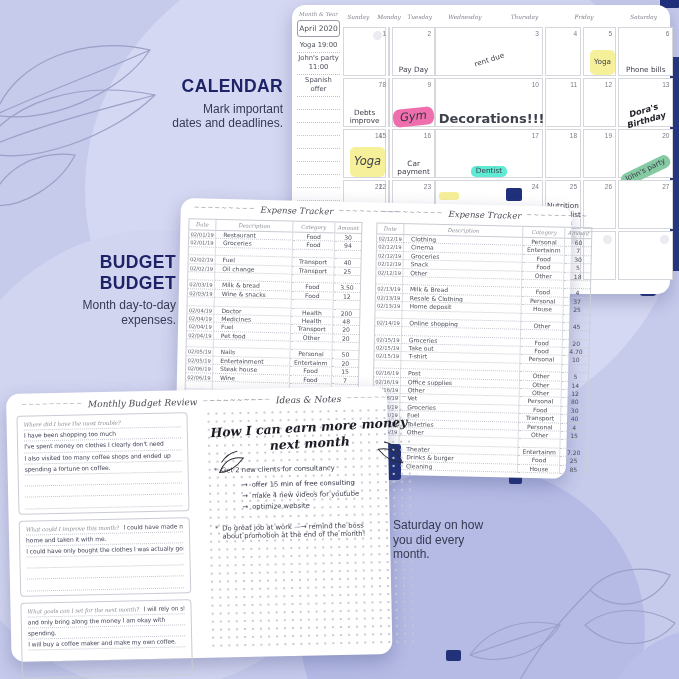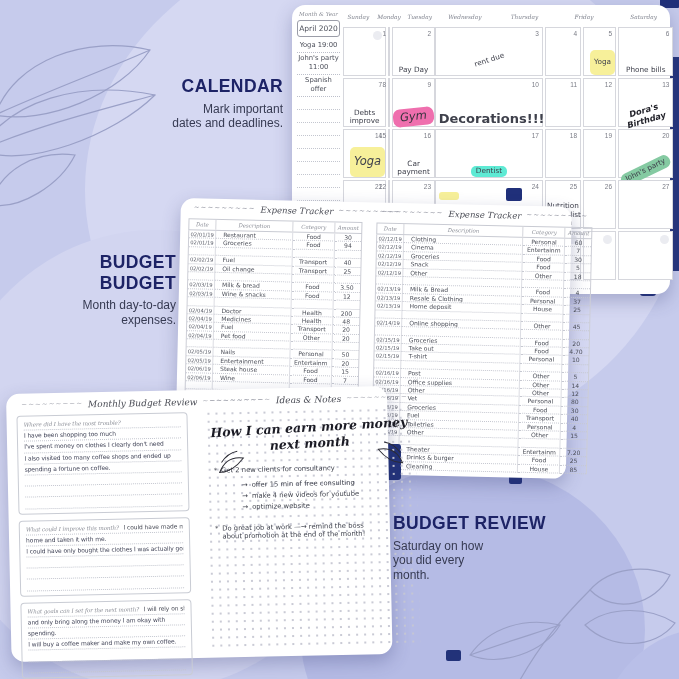--- a/index.html
+++ b/index.html
@@ -913,21 +913,20 @@
       <div>BUDGET</div>
       <div>BUDGET</div>
     </div>
     <div class="b">
       <div>Month day-to-day</div>
       <div>expenses.</div>
     </div>
   </div>
   <div class="mlabel label-budget">
     <div class="t">
-      <div>BUDGET REVIEW</div>
     </div>
     <div class="b">
       <div>Saturday on how</div>
       <div>you did every</div>
       <div>month.</div>
     </div>
   </div>
 
 </div>
 

